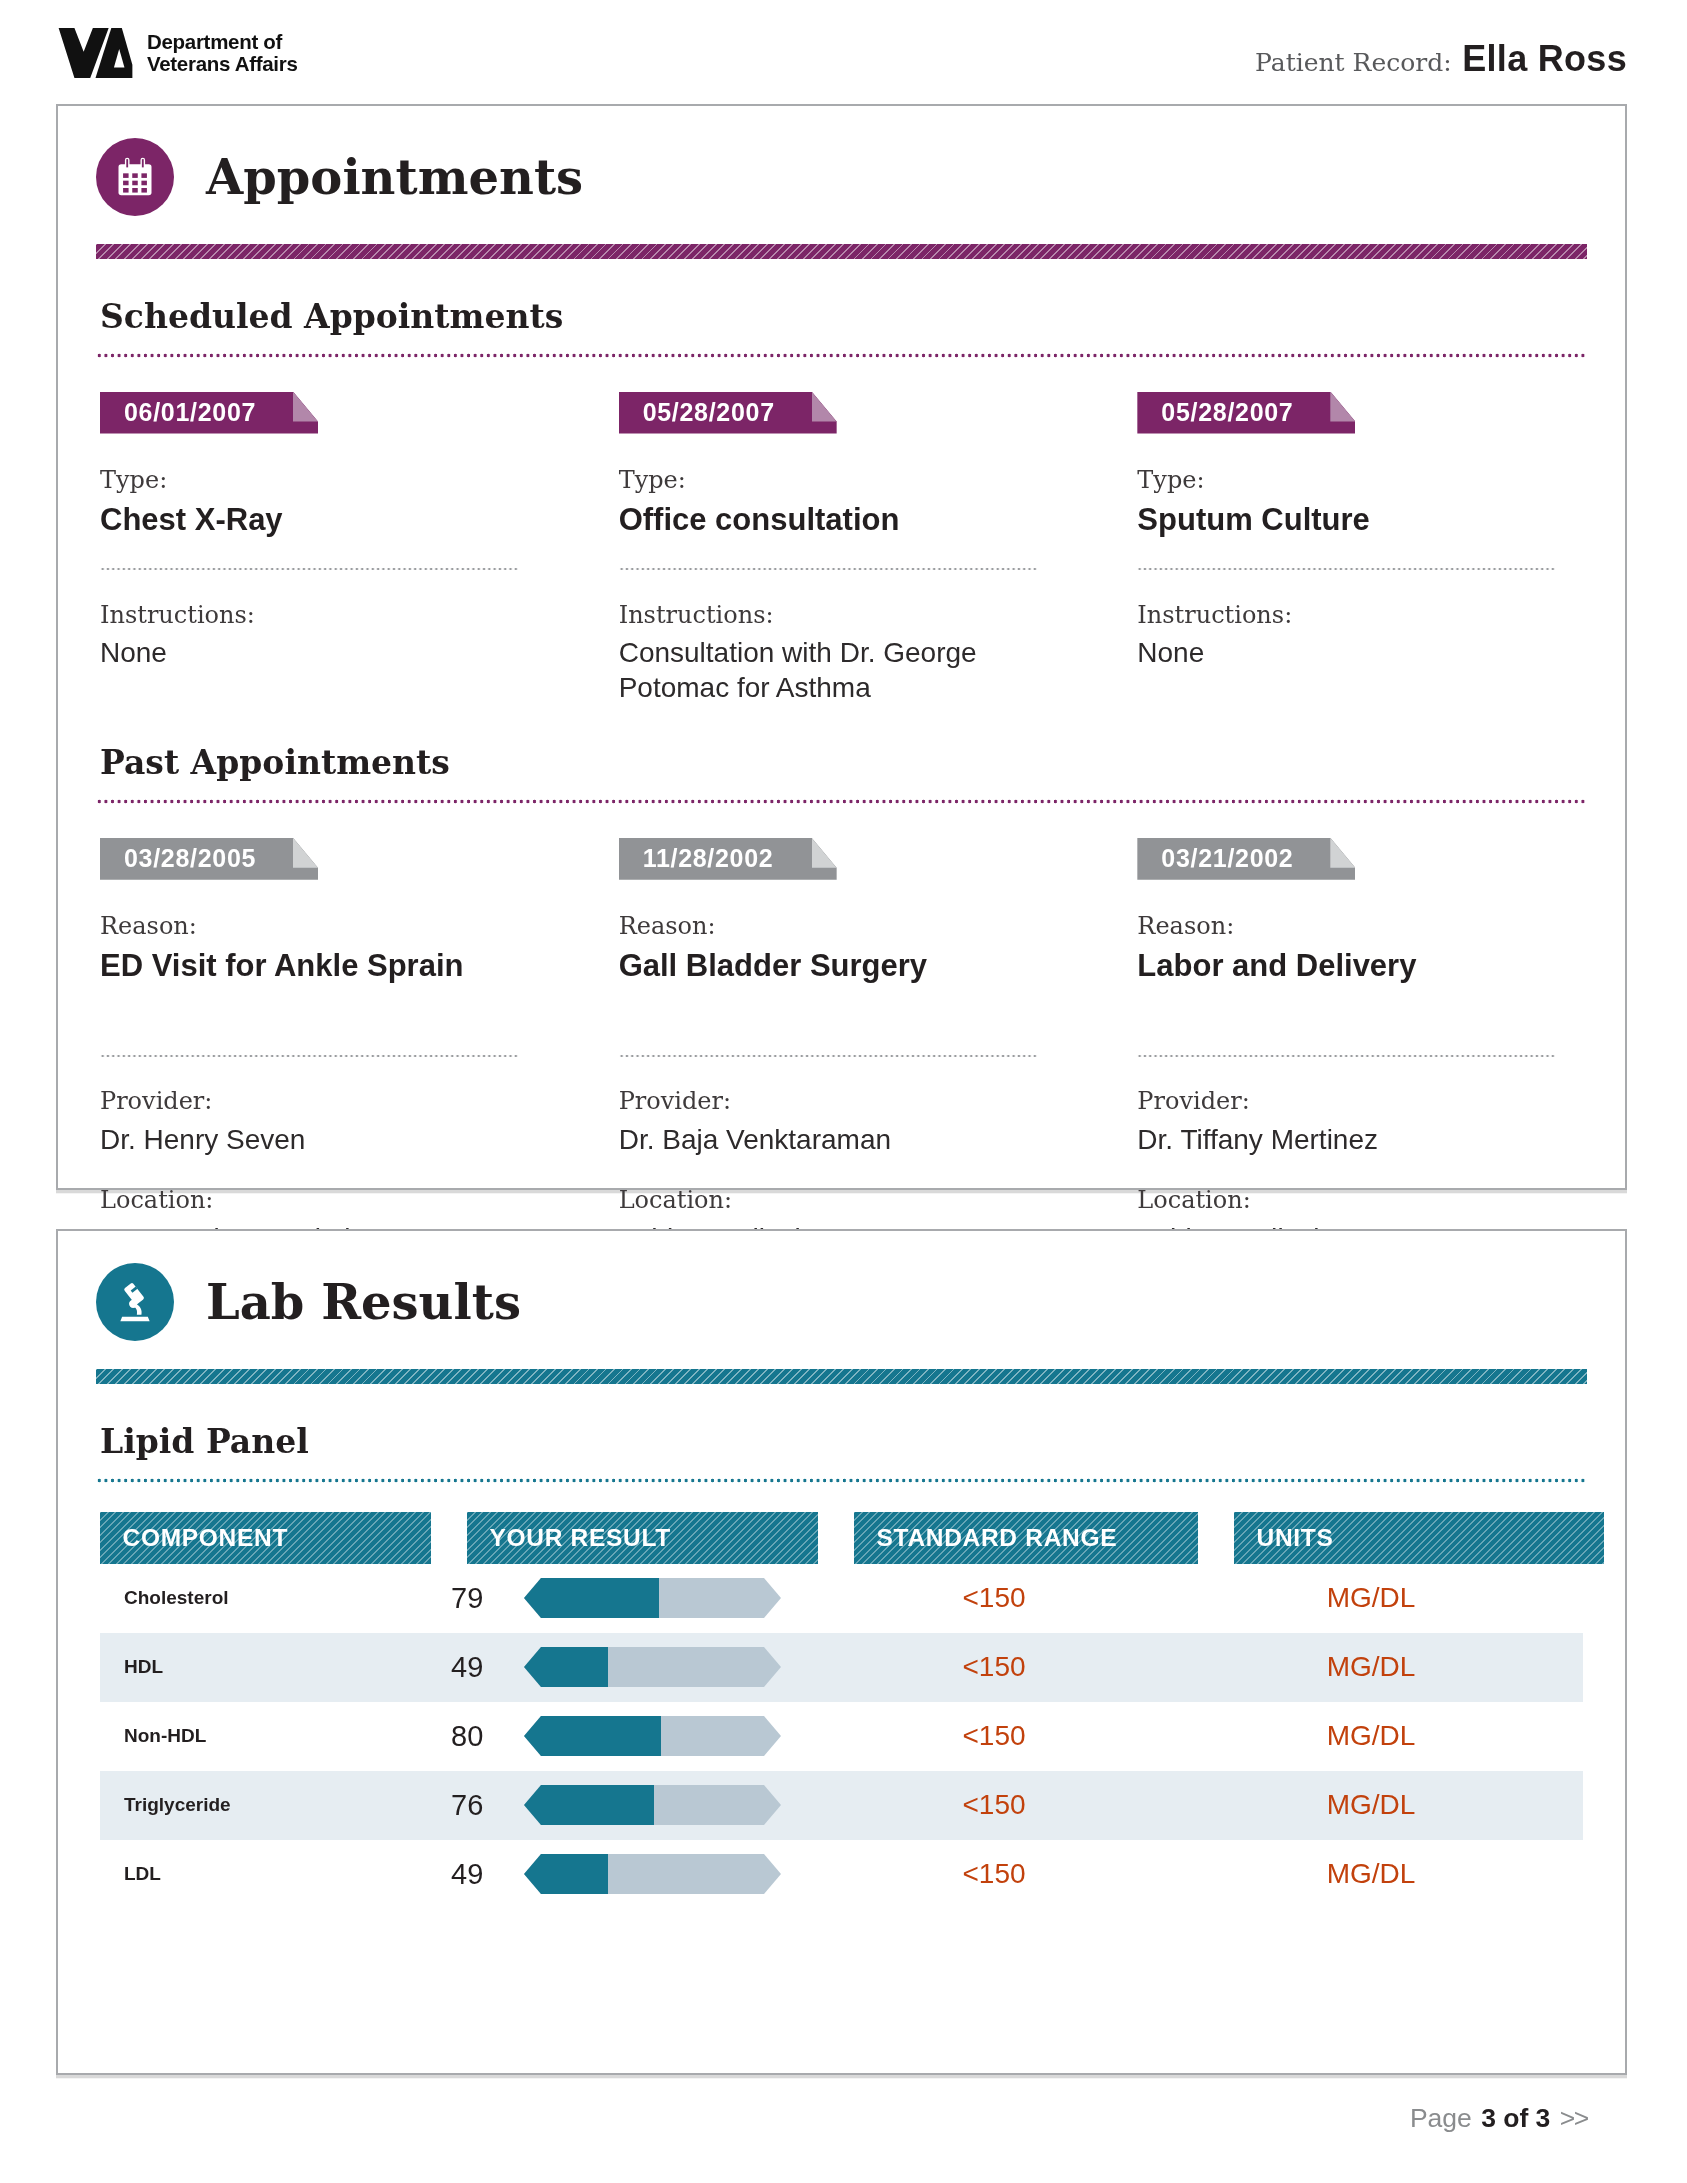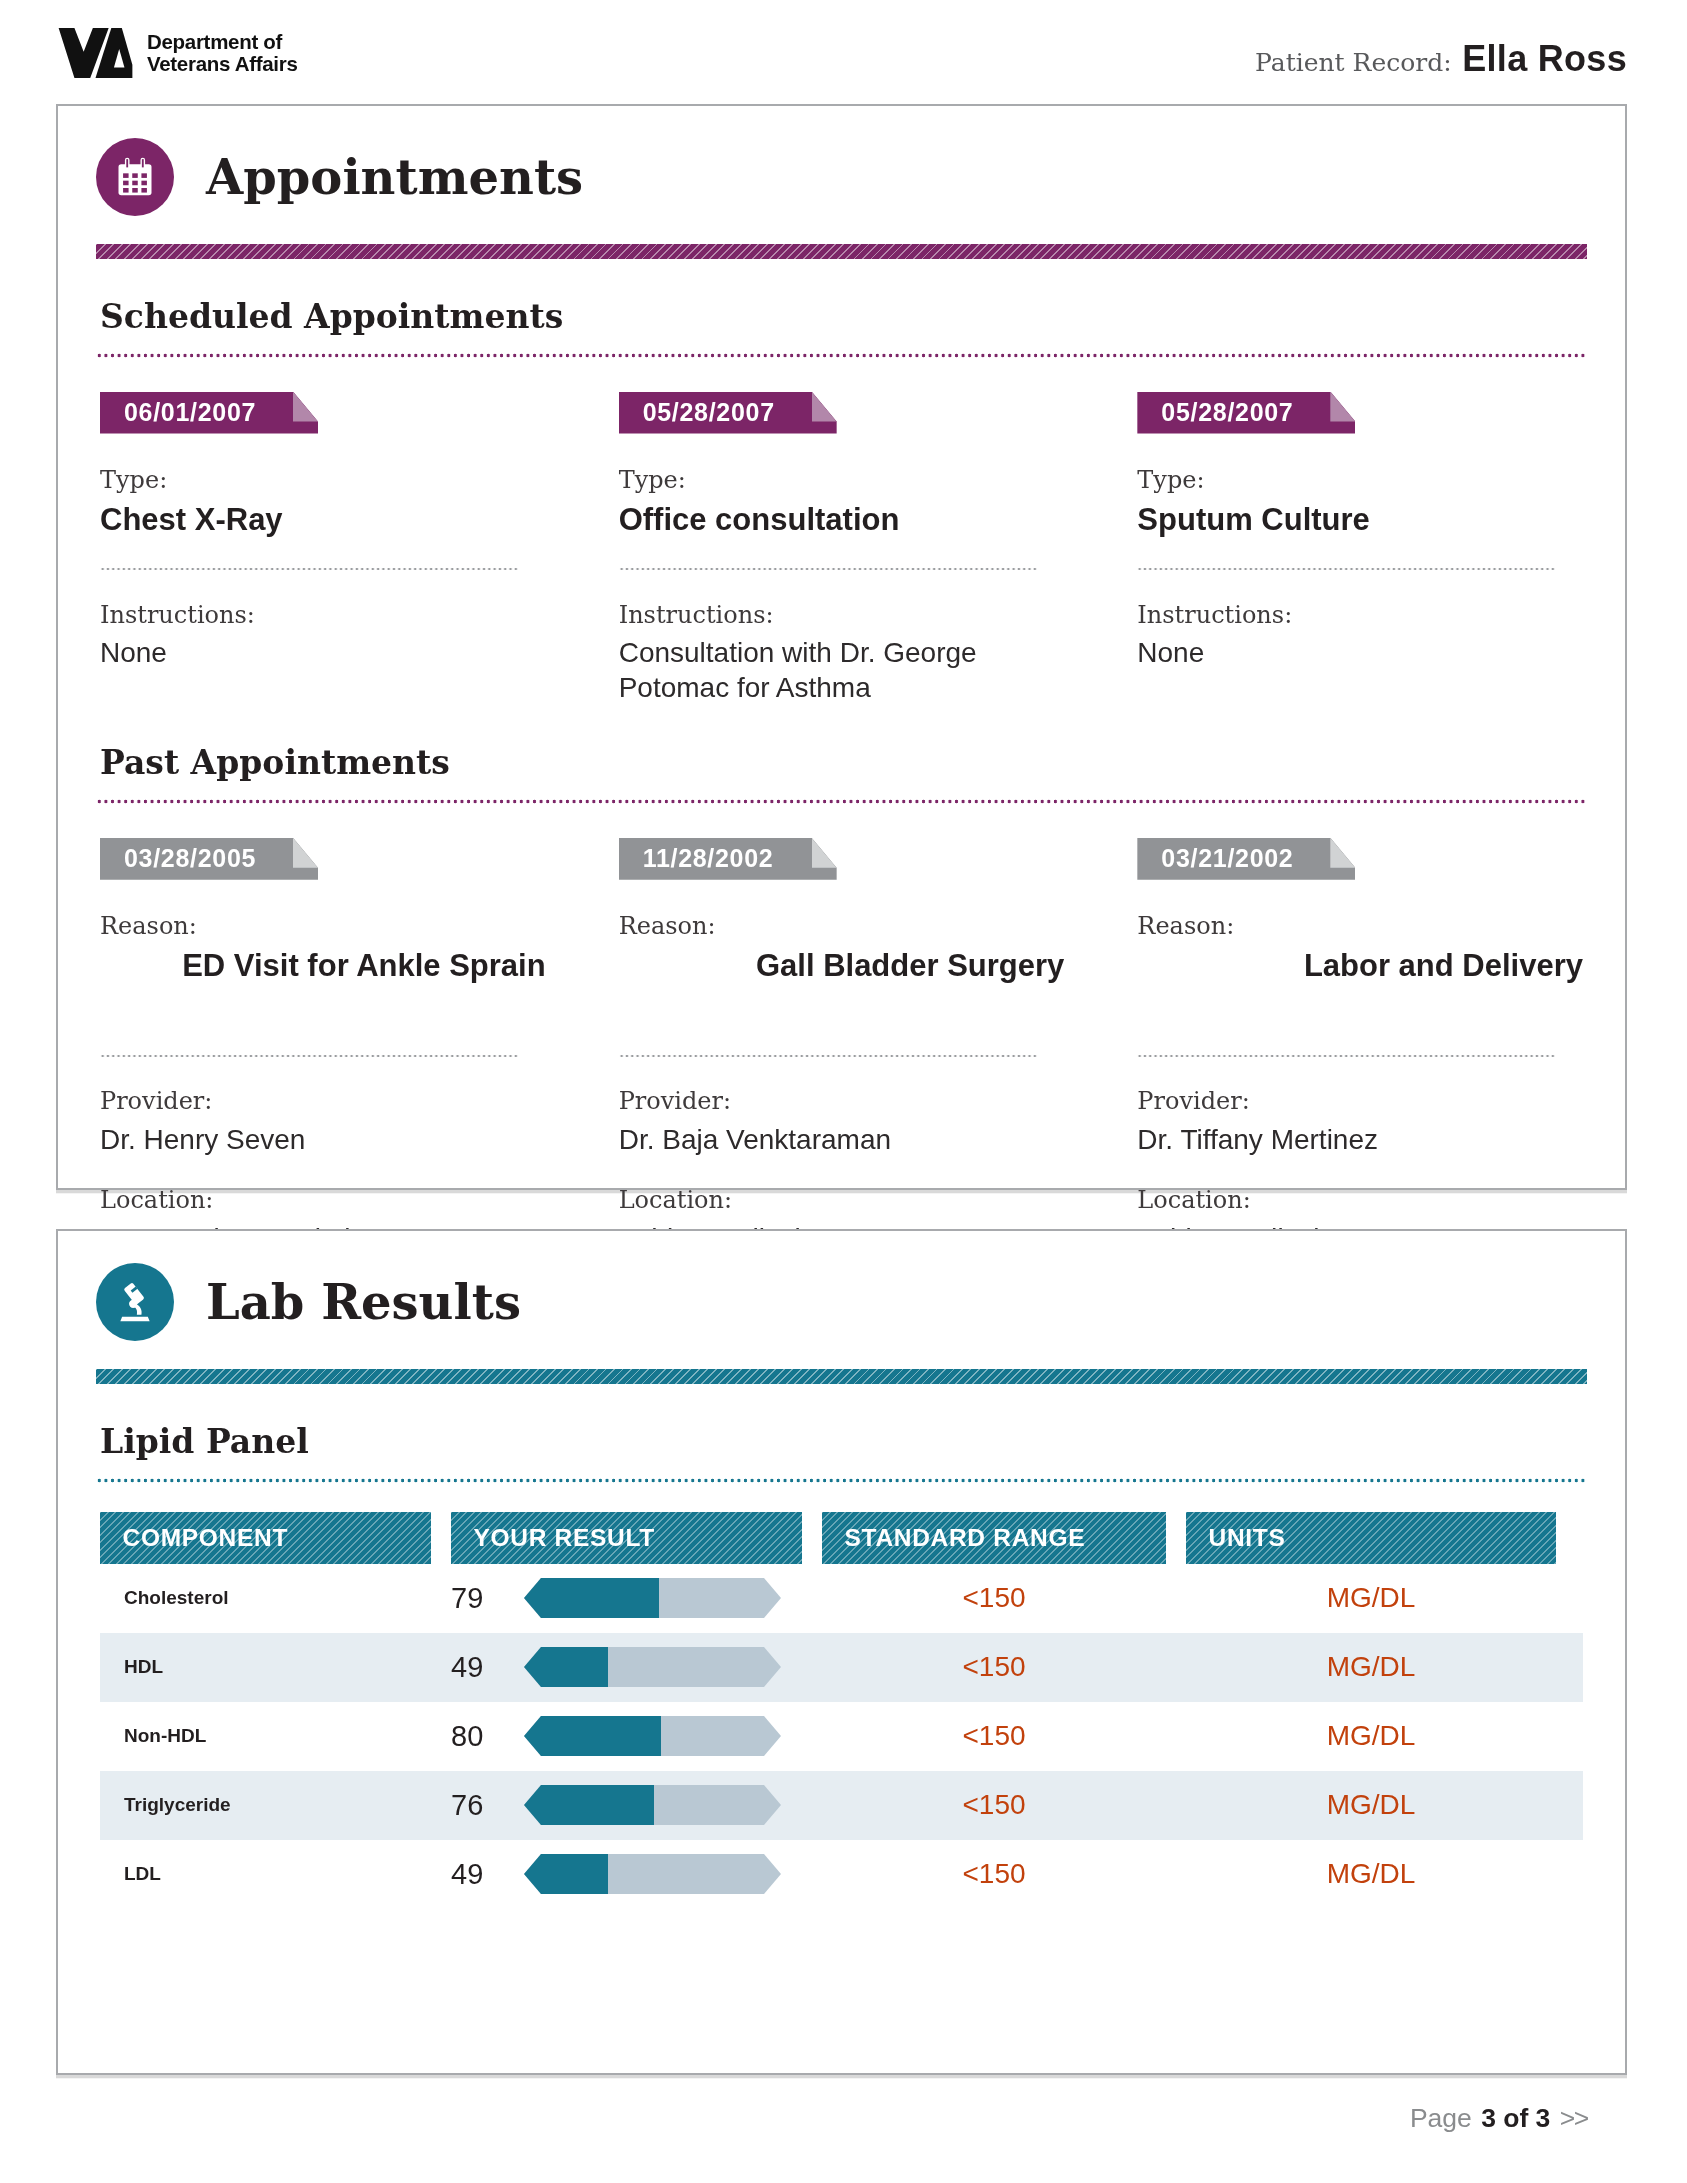--- a/index.html
+++ b/index.html
@@ -48,26 +48,26 @@
   .date-badge.gray{background:#919396;clip-path:polygon(0 0,calc(100% - 25px) 0,100% 30px,100% 100%,0 100%);}
   .date-badge .fold{position:absolute;top:0;right:0;width:25px;height:30px;
                     clip-path:polygon(0 0,100% 100%,0 100%);}
   .date-badge.purple .fold{background:#b287aa;}
   .date-badge.gray .fold{background:#d1d3d4;}
 
   .fld-label{font-family:"DejaVu Serif",serif;font-size:24px;color:#3e3a3b;margin-top:29px;}
   .fld-label.first{margin-top:32px;}
   .val-bold{font-size:31px;font-weight:bold;color:#231f20;margin-top:6.6px;line-height:1.3;}
   .val-reg{font-size:28px;font-weight:normal;color:#2d2a2b;margin-top:6.6px;line-height:1.25;}
-  .reason-val{min-height:81px;text-align:right;}
+  .reason-val{min-height:81px;}
   .card .dotline.gray{margin-top:26.5px;width:94%;}
 
   
   .lab-table{margin:29px 4px 0;}
-  .lhead{display:grid;grid-template-columns:331px 351px 344px 370px;column-gap:20px;}
+  .lhead{display:grid;grid-template-columns:331px 351px 344px 370px;column-gap:36px;}
   .lhead-cell{height:52px;background:#15768f;
     background-image:repeating-linear-gradient(135deg,rgba(255,255,255,0.35) 0 1.3px,transparent 1.3px 5.3px);
     color:#fff;font-weight:bold;font-size:24.5px;letter-spacing:0.7px;display:flex;align-items:center;
     padding-left:22.5px;box-sizing:border-box;}
   .lrow{display:grid;grid-template-columns:331px 351px 344px 370px;column-gap:20px;align-items:center;height:69px;}
   .lrow.alt{background:#e6edf2;}
   .cell-component{font-size:19px;font-weight:bold;padding-left:24px;}
   .cell-result{display:flex;align-items:center;gap:16px;}
   .res-num{font-size:29px;width:57px;flex:0 0 auto;}
   .bar{position:relative;width:257px;height:40px;background:#b9c8d3;

